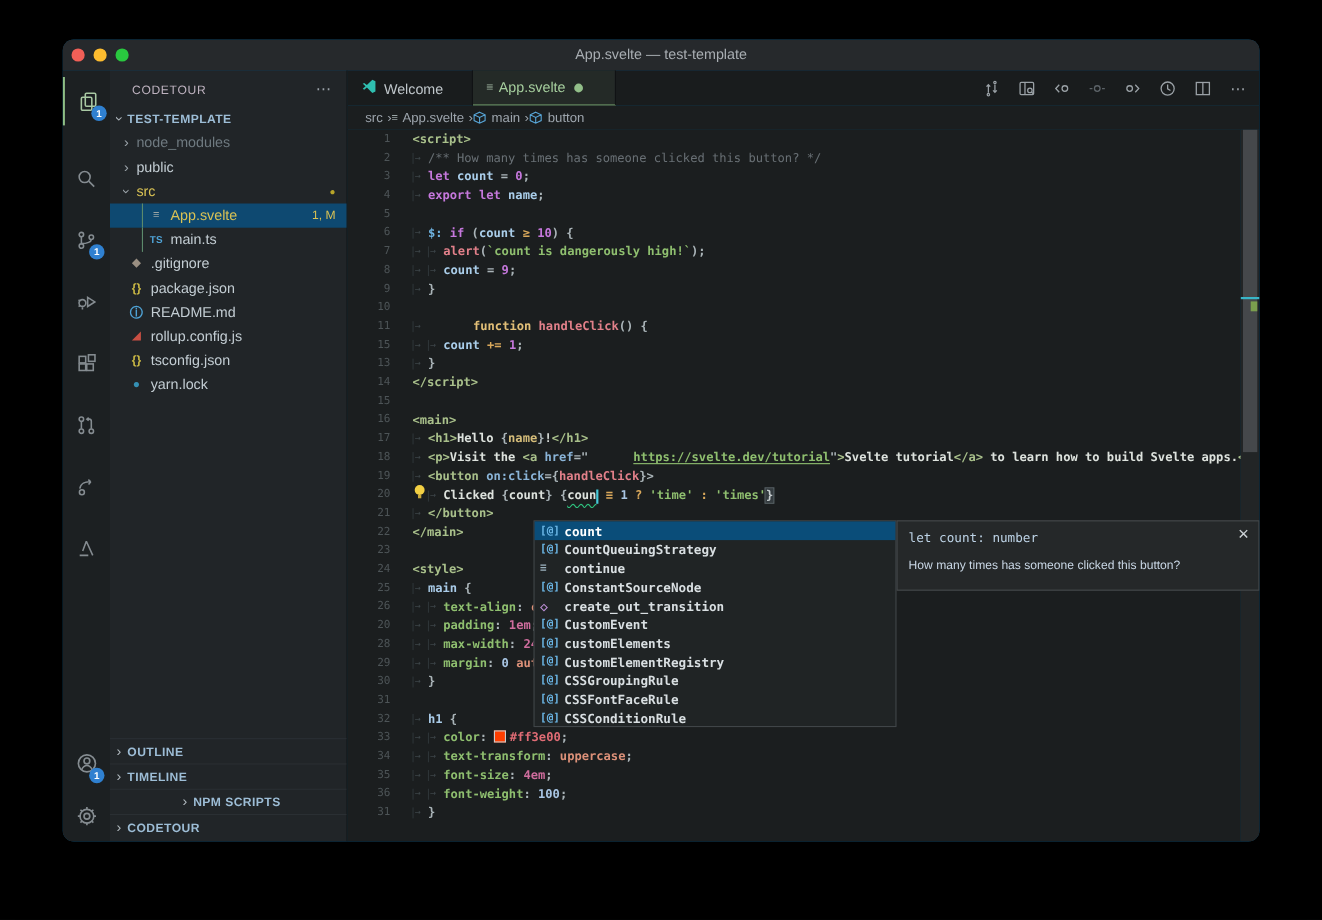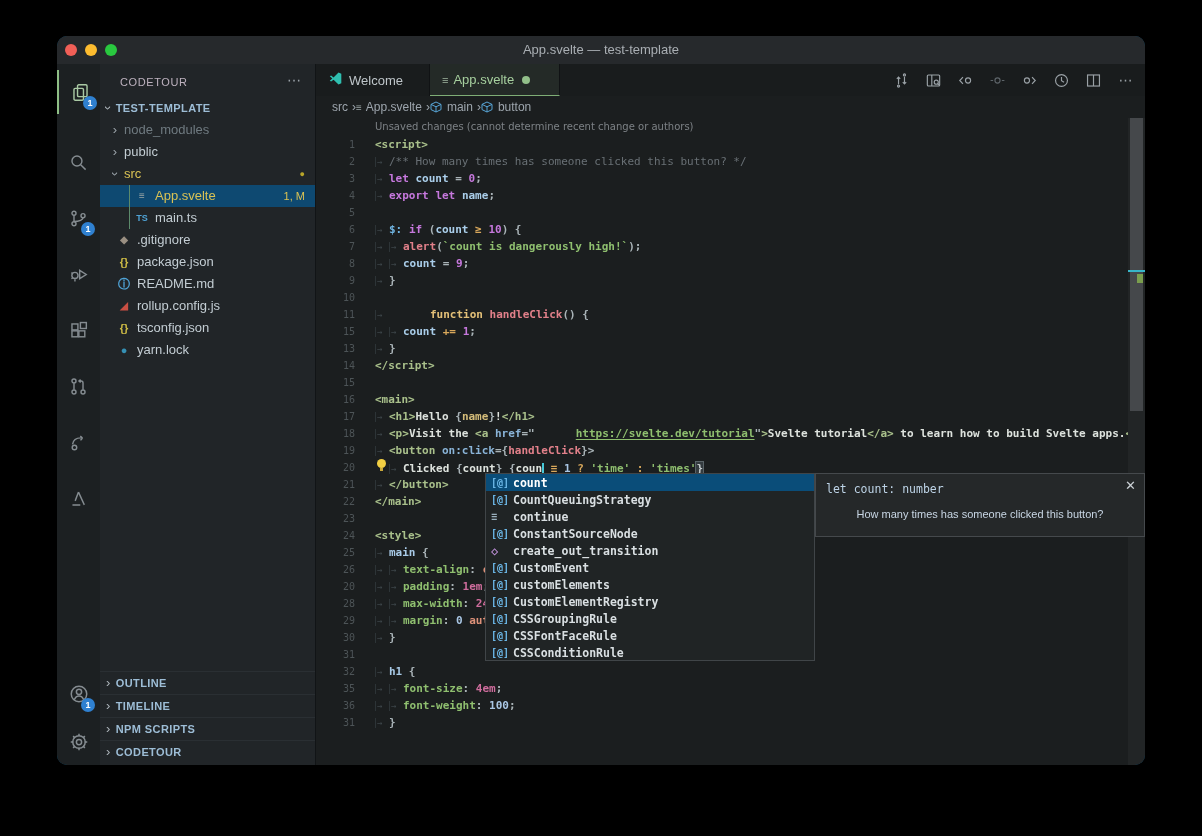--- a/index.html
+++ b/index.html
@@ -100,21 +100,21 @@
   .srow{height:17px;display:flex;align-items:center;font-family:"DejaVu Sans Mono",monospace;
     font-size:11.5px;font-weight:600;color:#d9dfe2;padding-left:5px;white-space:nowrap;}
   .srow.sel{background:#0a4d79;color:#fff;}
   .srow .sic{width:22px;flex:none;font-size:10px;font-weight:700;}
   .sic.variable{color:#6cb8e8;}
   .sic.keyword{color:#9ab0bd;}
   .sic.module{color:#bd8fd6;font-size:12px;}
   .docs{position:absolute;left:758px;top:437px;width:330px;height:64px;background:#252829;
     border:1px solid #45494c;border-left:1px solid #45494c;box-sizing:border-box;z-index:5;}
   .docs .sig{font-family:"DejaVu Sans Mono",monospace;font-size:11.5px;color:#bdd3e6;padding:8px 10px 0 10px;}
-  .docs .desc{font-size:11px;color:#c8d6e4;padding:12px 10px 0 10px;text-align:center;}
+  .docs .desc{font-size:11px;color:#c8d6e4;padding:12px 10px 0 10px;}
   .docs .close{position:absolute;right:8px;top:4px;color:#ccd2d6;font-size:13px;cursor:default;}
   
   .scrollstrip{position:absolute;right:0;top:82px;width:17px;bottom:0;background:#222526;}
   .thumb{position:absolute;left:2px;top:0;width:13px;height:293px;background:#45484b;}
   .ovr-cursor{position:absolute;left:0;top:152px;width:17px;height:2px;background:#38b6c9;}
   .ovr-mod{position:absolute;left:9px;top:156px;width:6px;height:9px;background:#7a9e4e;}
 </style>
 </head>
 <body>
 
@@ -269,21 +269,21 @@
         </div>
         <div class="frow">
           <span style="width:16px"></span>
           <span class="icon" style="color:#3590b4;font-size:11px;font-weight:bold;">●</span>
           <span class="lbl">yarn.lock</span>
         </div>
       </div>
     <div class="bsect" id="bottom-sections" style="bottom:2px">
         <div class="sect-head" style="position: relative;"><span class="chev">›</span><span>OUTLINE</span></div>
         <div class="sect-head" style="position: relative;"><span class="chev">›</span><span>TIMELINE</span></div>
-        <div class="sect-head" style="position: relative;"><span class="chev">›</span><span>NPM SCRIPTS</span></div>
+        <div class="sect-head" style="position: relative; text-align: center;"><span class="chev">›</span><span>NPM SCRIPTS</span></div>
         <div class="sect-head" style="position: relative;"><span class="chev">›</span><span>CODETOUR</span></div>
       </div>
   </div>
 
   <div class="tabbar">
     <div class="tab" style="left:0;width:114px">
       <span class="fi">
         <svg width="15" height="15" viewBox="0 0 16 16">
             <path fill="#2fbfb0" stroke="none" d="M11.2 1.6 5.9 6.8 3.3 4.8 1.9 5.6 4.6 8l-2.7 2.4 1.4.8 2.6-2 5.3 5.2 3-1.4V3z"></path>
           </svg>
@@ -370,21 +370,20 @@
       <span class="bi">
           <svg width="12" height="12" viewBox="0 0 12 12">
             <path d="M6 1 11 3.4v5.2L6 11 1 8.6V3.4z M1 3.4 6 5.8l5-2.4 M6 5.8V11" fill="none" stroke="#58a6d8" stroke-width="1"></path>
           </svg>
         </span>
       <span>button</span>
       </span>
   </div>
 
   <div class="code-area" id="code-area">
-    <div class="codelens">Unsaved changes (cannot determine recent change or authors)</div>
   <div class="line">
         <span class="ln">1</span>
         <span class="lc"><span class="tok-tag">&lt;script&gt;</span></span>
       </div>
       <div class="line">
         <span class="ln">2</span>
         <span class="lc"><span class="tok-tab">→</span><span class="tok-cm">/** How many times has someone clicked this button? */</span></span>
       </div>
       <div class="line">
         <span class="ln">3</span>
@@ -498,20 +497,28 @@
         <span class="ln">30</span>
         <span class="lc"><span class="tok-tab">→</span><span class="tok-pn">}</span></span>
       </div>
       <div class="line">
         <span class="ln">31</span>
         <span class="lc"></span>
       </div>
       <div class="line">
         <span class="ln">32</span>
         <span class="lc"><span class="tok-tab">→</span><span class="tok-se">h1</span><span class="tok-pn"> {</span></span>
+      </div>
+      <div class="line">
+        <span class="ln">33</span>
+        <span class="lc"><span class="tok-tab">→</span><span class="tok-tab">→</span><span class="tok-pr">color</span><span class="tok-pn">: </span><span class="tok-sw"></span><span class="tok-rd">#ff3e00</span><span class="tok-pn">;</span></span>
+      </div>
+      <div class="line">
+        <span class="ln">34</span>
+        <span class="lc"><span class="tok-tab">→</span><span class="tok-tab">→</span><span class="tok-pr">text-transform</span><span class="tok-pn">: </span><span class="tok-vs">uppercase</span><span class="tok-pn">;</span></span>
       </div>
       <div class="line">
         <span class="ln">35</span>
         <span class="lc"><span class="tok-tab">→</span><span class="tok-tab">→</span><span class="tok-pr">font-size</span><span class="tok-pn">: </span><span class="tok-vp">4em</span><span class="tok-pn">;</span></span>
       </div>
       <div class="line">
         <span class="ln">36</span>
         <span class="lc"><span class="tok-tab">→</span><span class="tok-tab">→</span><span class="tok-pr">font-weight</span><span class="tok-pn">: </span><span class="tok-vb">100</span><span class="tok-pn">;</span></span>
       </div>
       <div class="line">

